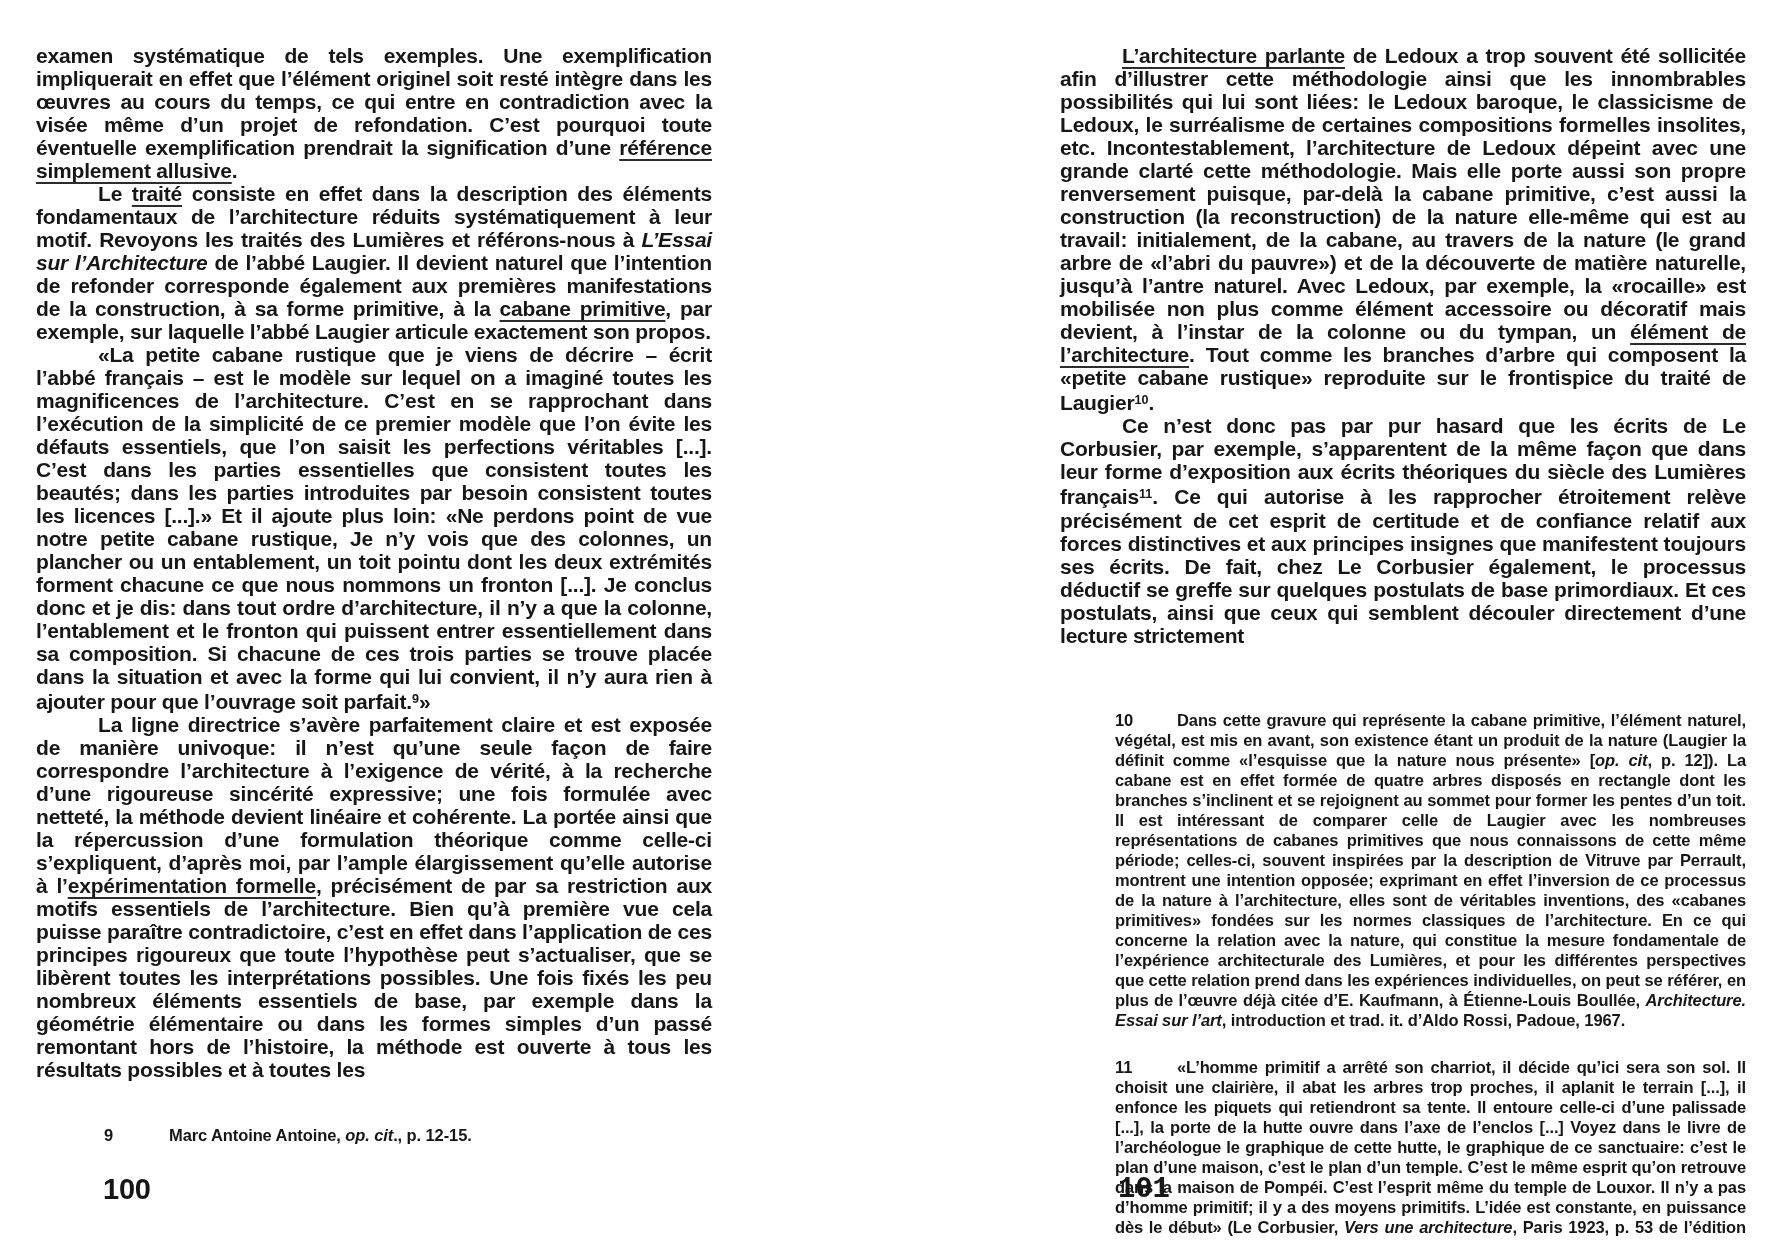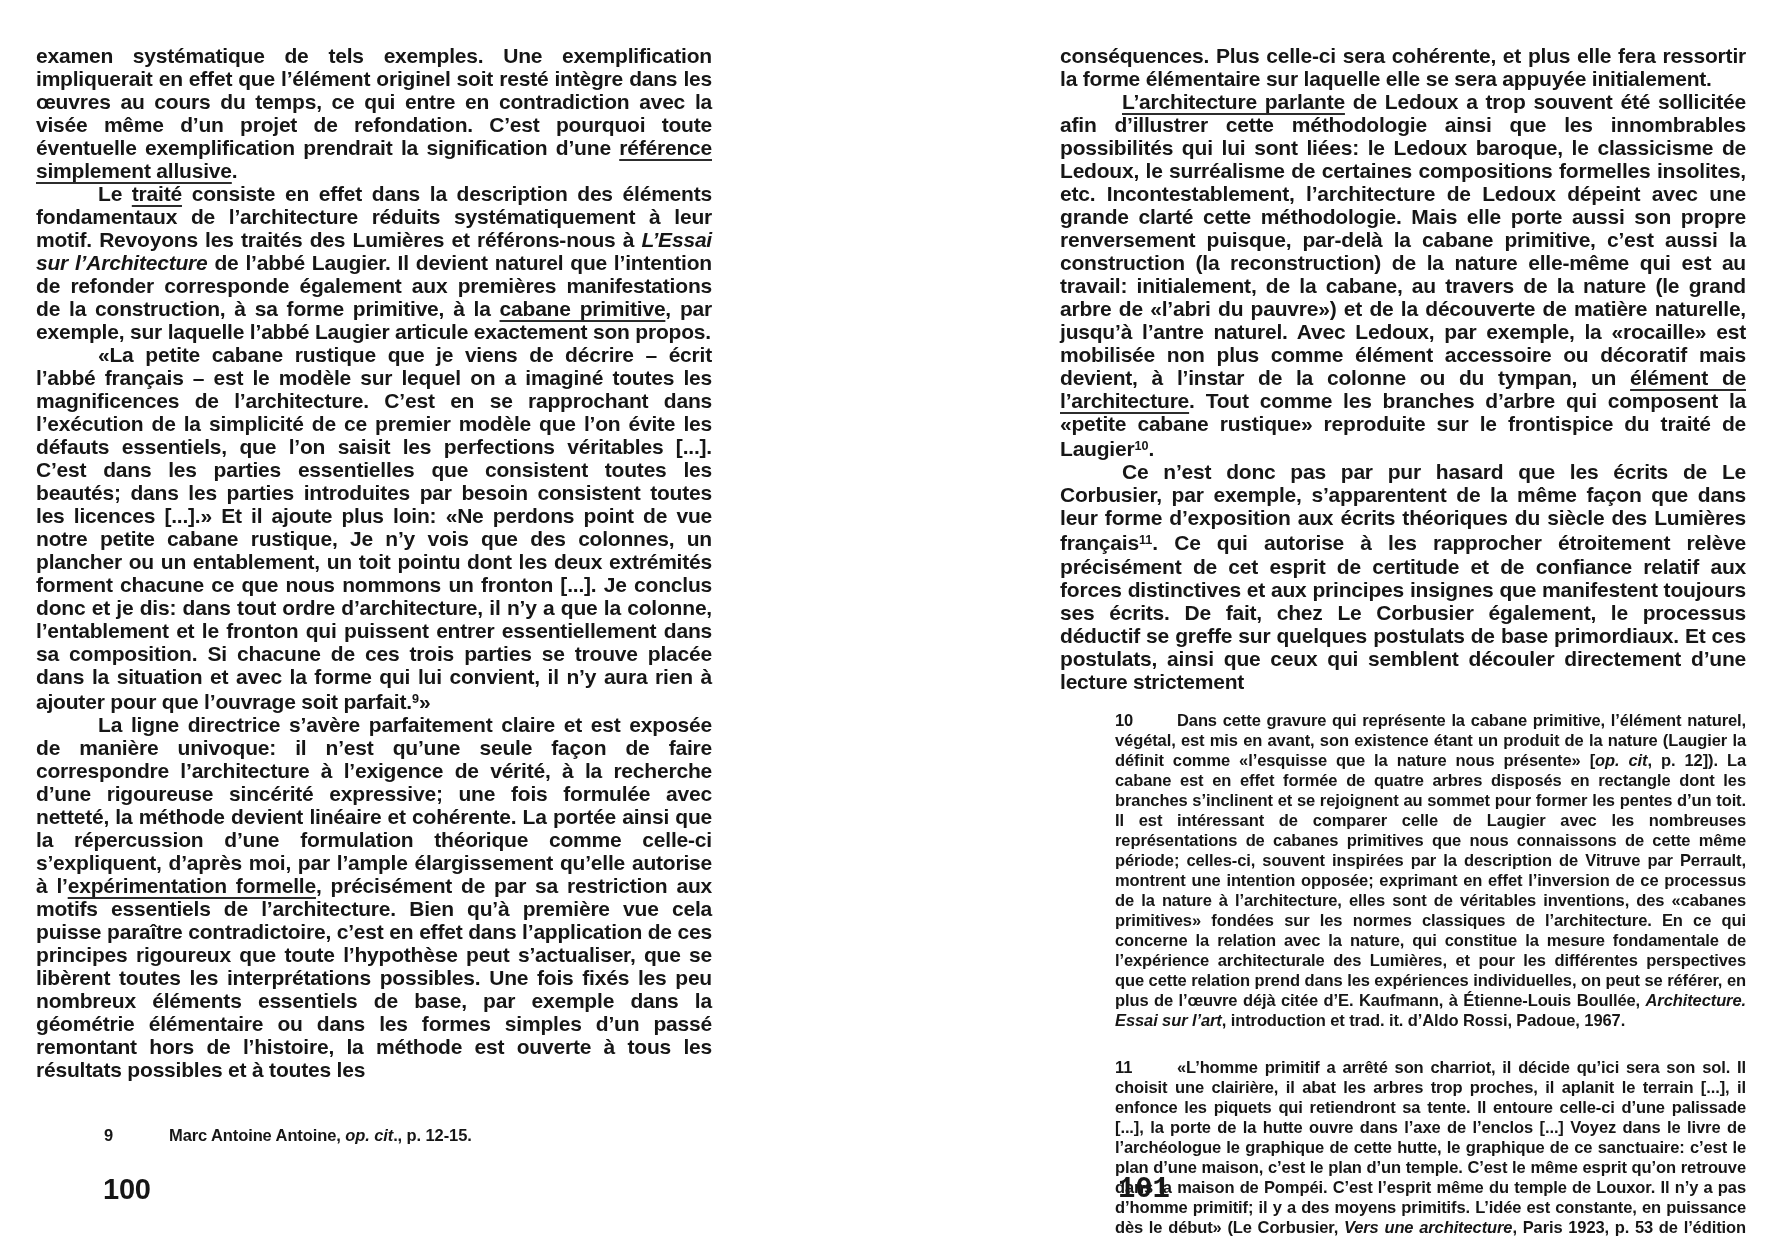--- a/index.html
+++ b/index.html
@@ -75,21 +75,20 @@
         <p class="par indent"><span>La ligne directrice s’avère parfaitement claire et est exposée de manière univoque: il n’est qu’une seule façon de faire correspondre l’architecture à l’exigence de vérité, à la recherche d’une rigoureuse sincérité expressive; une fois formulée avec netteté, la méthode devient linéaire et cohérente. La portée ainsi que la répercussion d’une formulation théorique comme celle-ci s’expliquent, d’après moi, par l’ample élargissement qu’elle autorise à l’</span><span class="u">expérimentation formelle</span><span>, précisément de par sa restriction aux motifs essentiels de l’architecture. Bien qu’à première vue cela puisse paraître contradictoire, c’est en effet dans l’application de ces principes rigoureux que toute l’hypothèse peut s’actualiser, que se libèrent toutes les interprétations possibles. Une fois fixés les peu nombreux éléments essentiels de base, par exemple dans la géométrie élémentaire ou dans les formes simples d’un passé remontant hors de l’histoire, la méthode est ouverte à tous les résultats possibles et à toutes les</span></p>
       </div>
     <div class="footnotes">
         <p class="fn"><span class="fn-num">9</span><span>Marc Antoine Antoine, </span><span class="i">op. cit</span><span>., p. 12-15.</span></p>
       </div>
     <div class="page-number">100</div>
   </section>
 
   <section class="page right">
     <div class="body-text">
-        <p class="par"><span>conséquences. Plus celle-ci sera cohérente, et plus elle fera ressortir la forme élémentaire sur laquelle elle se sera appuyée initialement.</span></p>
         <p class="par indent"><span class="u">L’architecture parlante</span><span> de Ledoux a trop souvent été sollicitée afin d’illustrer cette méthodologie ainsi que les innombrables possibilités qui lui sont liées: le Ledoux baroque, le classicisme de Ledoux, le surréalisme de certaines compositions formelles insolites, etc. Incontestablement, l’architecture de Ledoux dépeint avec une grande clarté cette méthodologie. Mais elle porte aussi son propre renversement puisque, par-delà la cabane primitive, c’est aussi la construction (la reconstruction) de la nature elle-même qui est au travail: initialement, de la cabane, au travers de la nature (le grand arbre de «l’abri du pauvre») et de la découverte de matière naturelle, jusqu’à l’antre naturel. Avec Ledoux, par exemple, la «rocaille» est mobilisée non plus comme élément accessoire ou décoratif mais devient, à l’instar de la colonne ou du tympan, un </span><span class="u">élément de l’architecture</span><span>. Tout comme les branches d’arbre qui composent la «petite cabane rustique» reproduite sur le frontispice du traité de Laugier</span><span class="sup">10</span><span>.</span></p>
         <p class="par indent"><span>Ce n’est donc pas par pur hasard que les écrits de Le Corbusier, par exemple, s’apparentent de la même façon que dans leur forme d’exposition aux écrits théoriques du siècle des Lumières français</span><span class="sup">11</span><span>. Ce qui autorise à les rapprocher étroitement relève précisément de cet esprit de certitude et de confiance relatif aux forces distinctives et aux principes insignes que manifestent toujours ses écrits. De fait, chez Le Corbusier également, le processus déductif se greffe sur quelques postulats de base primordiaux. Et ces postulats, ainsi que ceux qui semblent découler directement d’une lecture strictement</span></p>
       </div>
     <div class="footnotes">
         <p class="fn"><span class="fn-num">10</span><span>Dans cette gravure qui représente la cabane primitive, l’élément naturel, végétal, est mis en avant, son existence étant un produit de la nature (Laugier la définit comme «l’esquisse que la nature nous présente» [</span><span class="i">op. cit</span><span>, p. 12]). La cabane est en effet formée de quatre arbres disposés en rectangle dont les branches s’inclinent et se rejoignent au sommet pour former les pentes d’un toit. Il est intéressant de comparer celle de Laugier avec les nombreuses représentations de cabanes primitives que nous connaissons de cette même période; celles-ci, souvent inspirées par la description de Vitruve par Perrault, montrent une intention opposée; exprimant en effet l’inversion de ce processus de la nature à l’architecture, elles sont de véritables inventions, des «cabanes primitives» fondées sur les normes classiques de l’architecture. En ce qui concerne la relation avec la nature, qui constitue la mesure fondamentale de l’expérience architecturale des Lumières, et pour les différentes perspectives que cette relation prend dans les expériences individuelles, on peut se référer, en plus de l’œuvre déjà citée d’E. Kaufmann, à Étienne-Louis Boullée, </span><span class="i">Architecture. Essai sur l’art</span><span>, introduction et trad. it. d’Aldo Rossi, Padoue, 1967.</span></p>
         <p class="fn"><span class="fn-num">11</span><span>«L’homme primitif a arrêté son charriot, il décide qu’ici sera son sol. Il choisit une clairière, il abat les arbres trop proches, il aplanit le terrain [...], il enfonce les piquets qui retiendront sa tente. Il entoure celle-ci d’une palissade [...], la porte de la hutte ouvre dans l’axe de l’enclos [...] Voyez dans le livre de l’archéologue le graphique de cette hutte, le graphique de ce sanctuaire: c’est le plan d’une maison, c’est le plan d’un temple. C’est le même esprit qu’on retrouve dans la maison de Pompéi. C’est l’esprit même du temple de Louxor. Il n’y a pas d’homme primitif; il y a des moyens primitifs. L’idée est constante, en puissance dès le début» (Le Corbusier, </span><span class="i">Vers une architecture</span><span>, Paris 1923, p. 53 de l’édition de 1958).</span></p>
       </div>
     <div class="page-number">101</div>
   </section>
 

